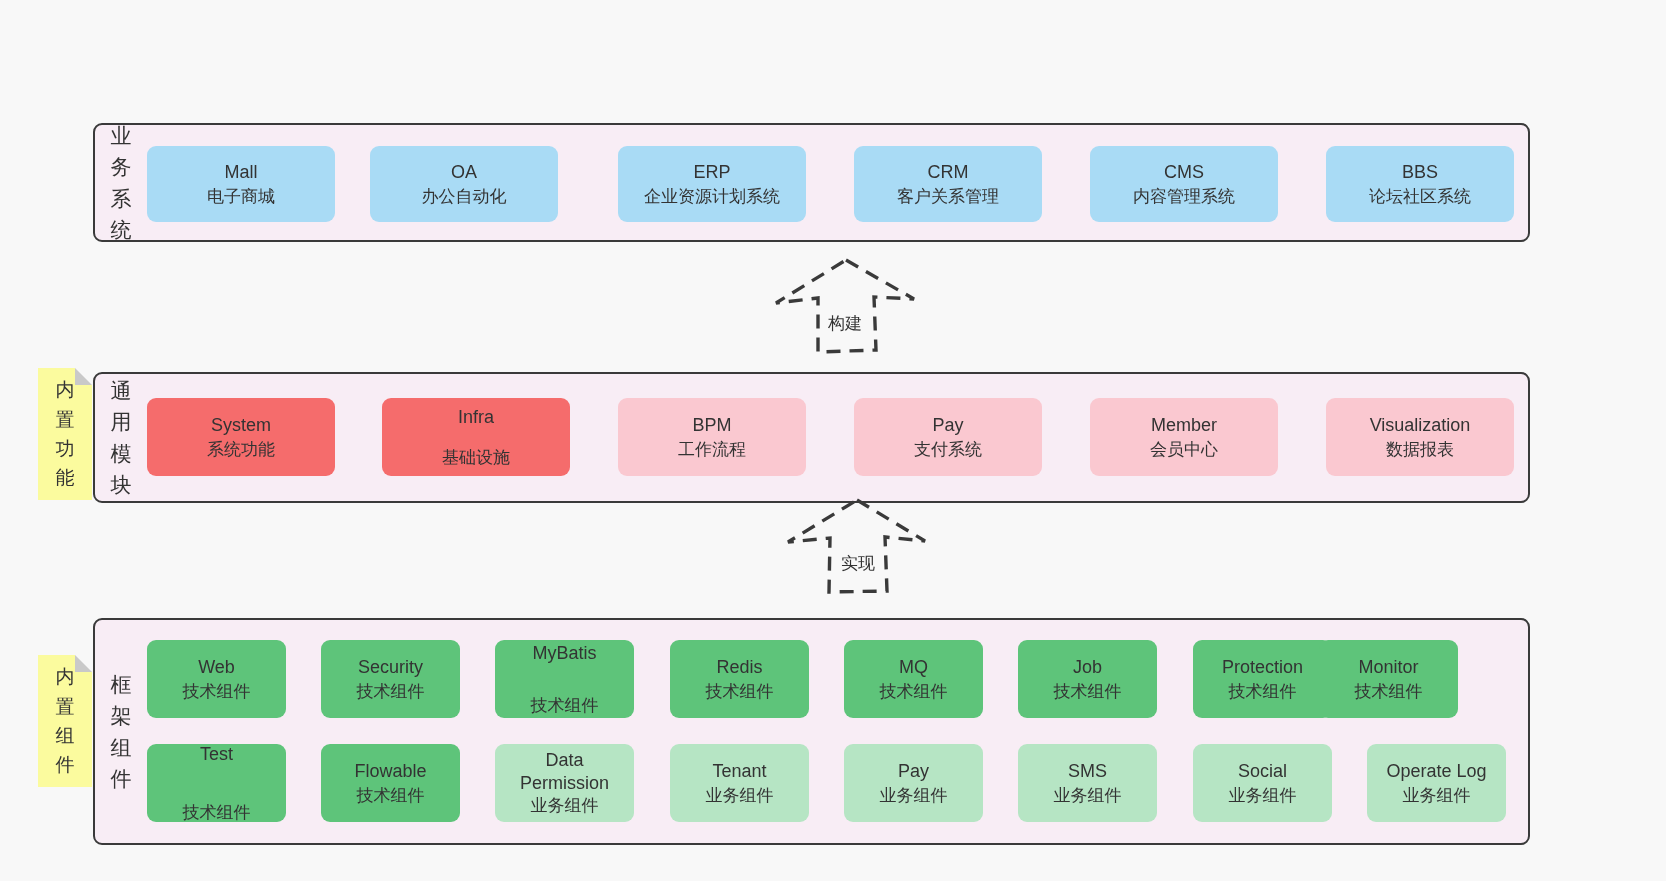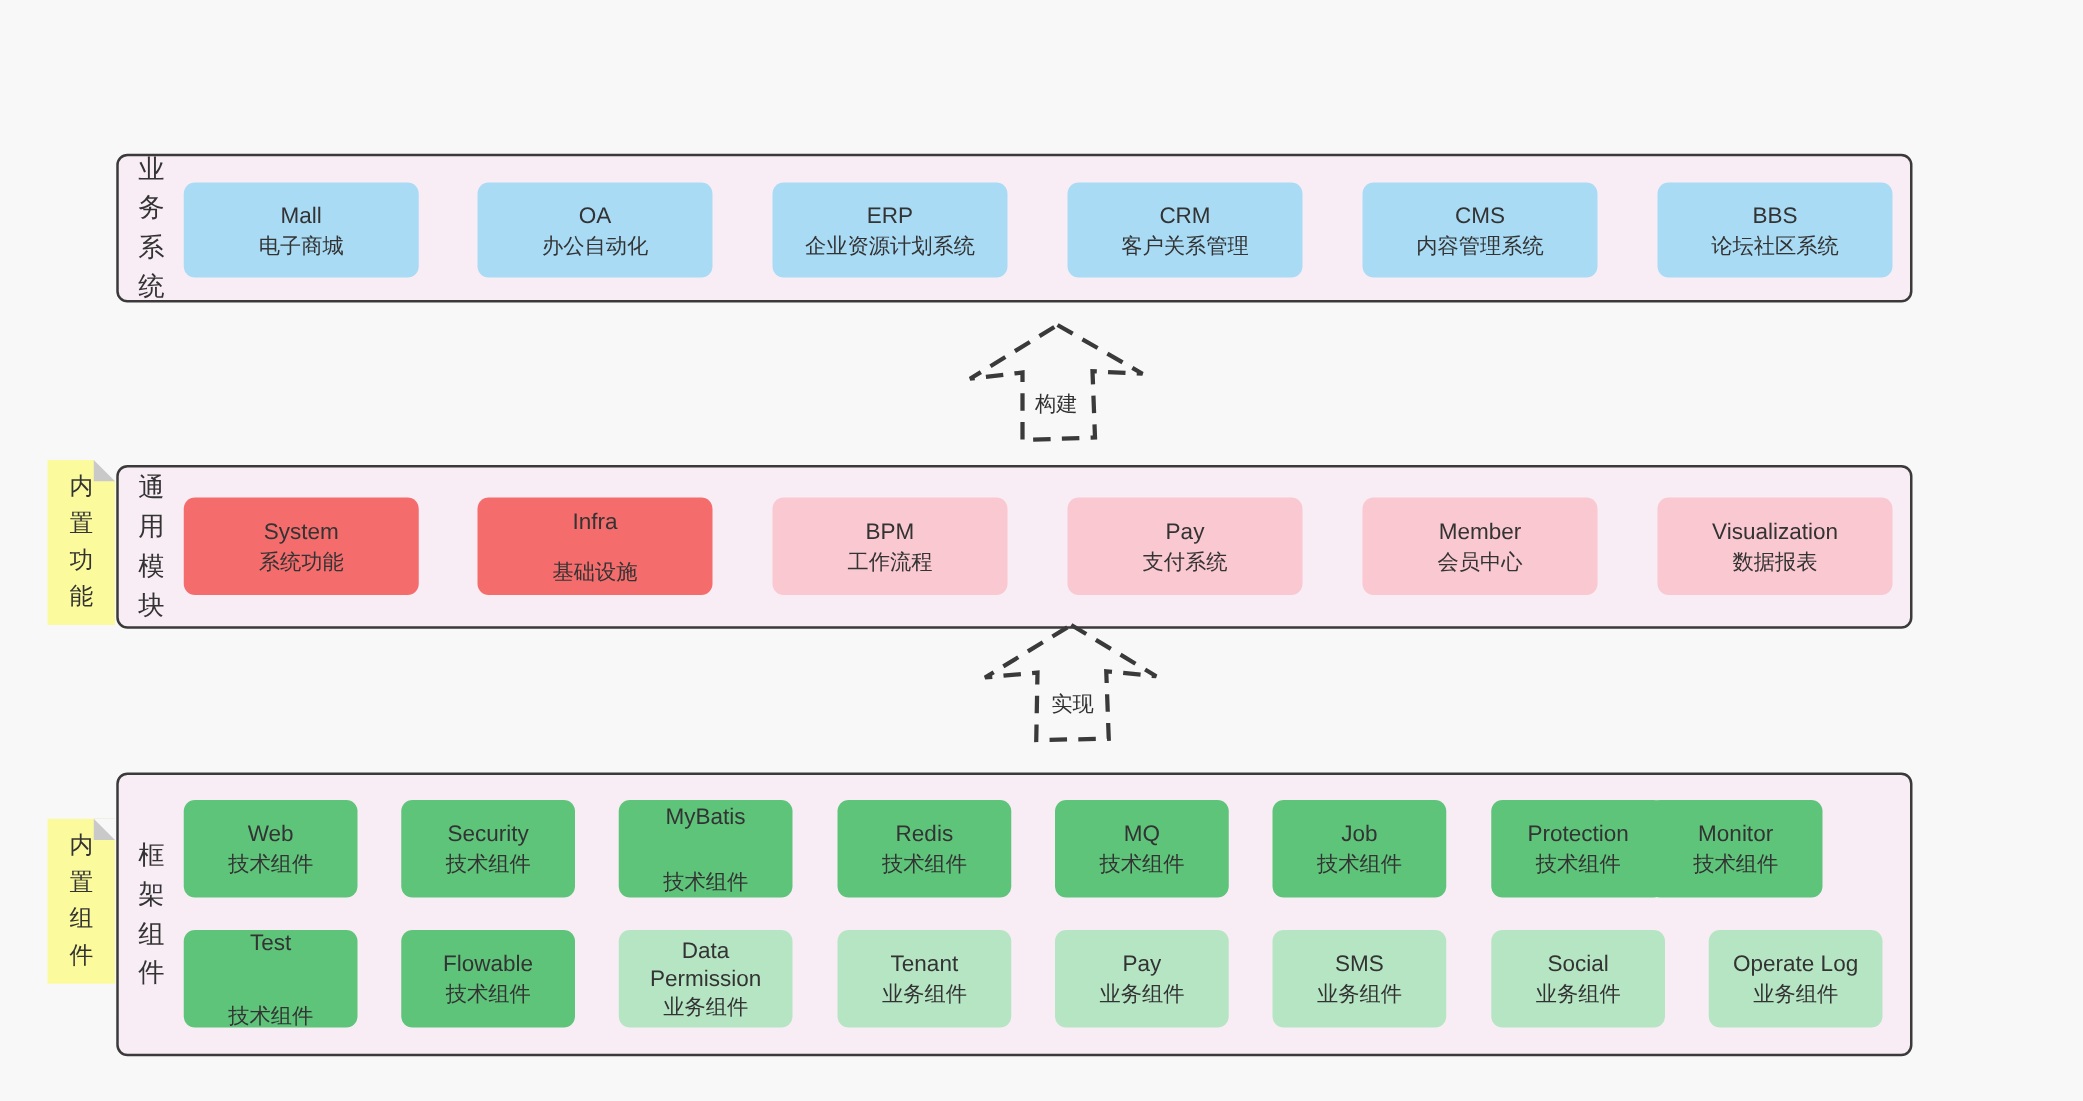--- a/index.html
+++ b/index.html
@@ -83,21 +83,21 @@
 </head>
 <body>
 
 <div class="panel" style="left:93px;top:123px;width:1437px;height:119px;">
   <div class="panel-label">业务系统</div>
 
   <div class="box blue wide" style="left:52px;top:21px;">
     <span class="en">Mall</span>
     <span class="zh">电子商城</span>
   </div>
-  <div class="box blue wide" style="left:287px;top:21px;">
+  <div class="box blue wide" style="left:275px;top:21px;">
     <span class="en">OA</span>
     <span class="zh">办公自动化</span>
   </div>
   <div class="box blue wide" style="left:523px;top:21px;">
     <span class="en">ERP</span>
     <span class="zh">企业资源计划系统</span>
   </div>
   <div class="box blue wide" style="left:759px;top:21px;">
     <span class="en">CRM</span>
     <span class="zh">客户关系管理</span>

